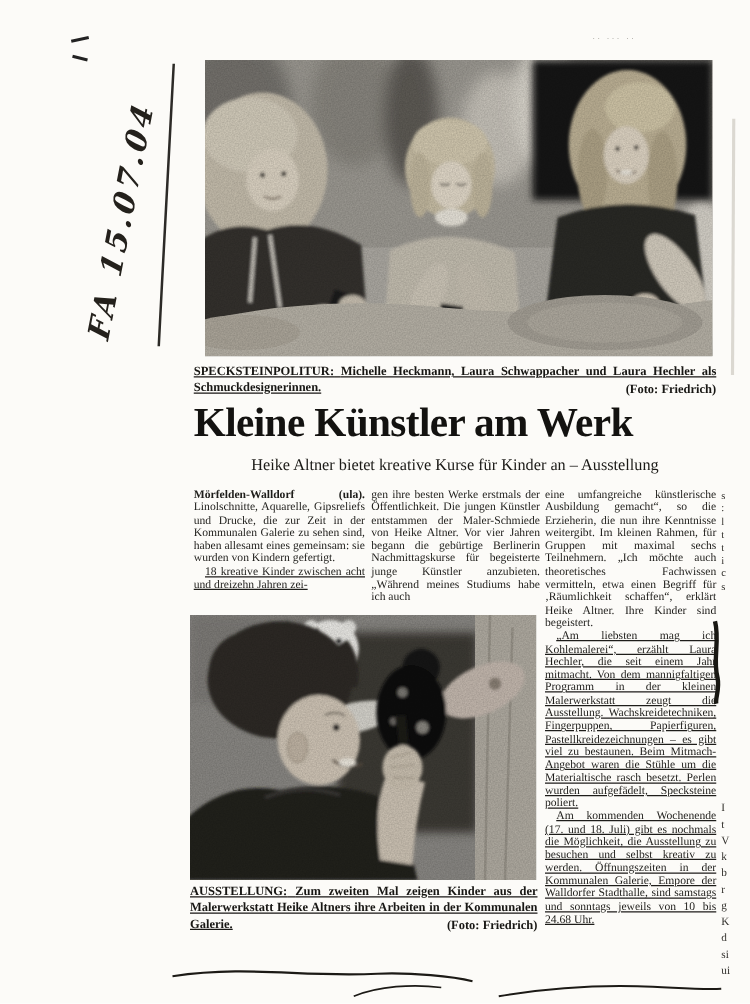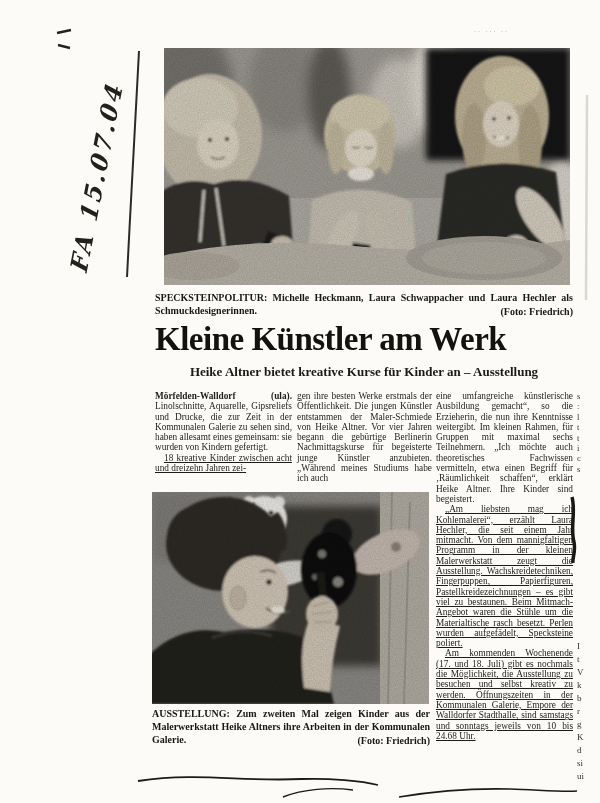--- a/index.html
+++ b/index.html
@@ -19,34 +19,34 @@
   .corner-smudge{
     left:474px;top:29px;font-size:6px;letter-spacing:2px;color:#8a8780;
   }
   
   .photo{overflow:hidden;background:#a9a6a0;}
   .photo-top{left:164px;top:48px;width:406px;height:237px;}
   .photo-exhibit{left:152px;top:492px;width:277px;height:212px;}
   
   .caption{
     font-weight:bold;font-size:10px;line-height:13px;text-align:justify;
-    color:#181714;position:absolute;
+    color:#181714;position:absolute;text-decoration:underline;
   }
   .caption .credit{position:absolute;right:0;bottom:0;font-weight:bold;}
   .caption-top{left:155px;top:291px;width:418px;height:27px;}
   .caption-exhibit{left:152px;top:707px;width:278px;height:40px;}
   
   .headline{
     left:155px;top:320px;width:418px;text-align:left;
     font-size:33px;line-height:38px;font-weight:bold;color:#131210;
     letter-spacing:-0.5px;
   }
   .subheadline{
     left:155px;top:364px;width:418px;text-align:center;
-    font-size:13px;font-weight:bold;color:#1b1a17;
+    font-size:13px;font-weight:normal;color:#1b1a17;
   }
   
   .col{
     position:absolute;top:391px;font-size:9.3px;line-height:10.3px;
     text-align:justify;color:#1e1d1a;
   }
   .col p{margin:0;}
   .col p.indent{text-indent:9px;text-decoration:underline;}
   .col-1{left:155px;width:137px;}
   .col-2{left:297px;width:135px;}

